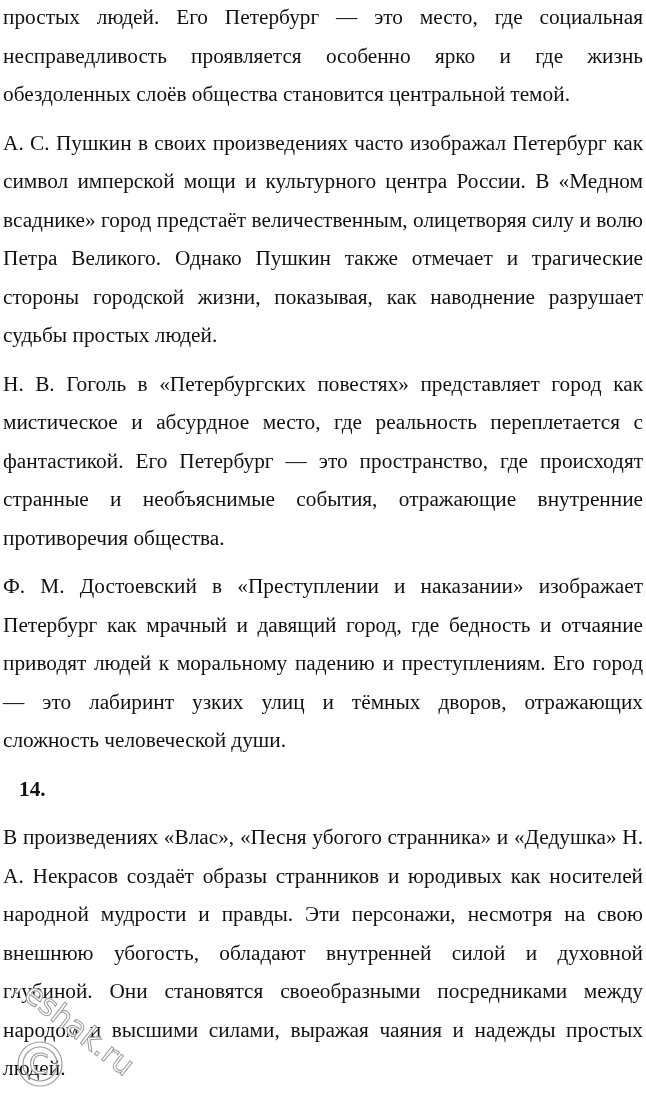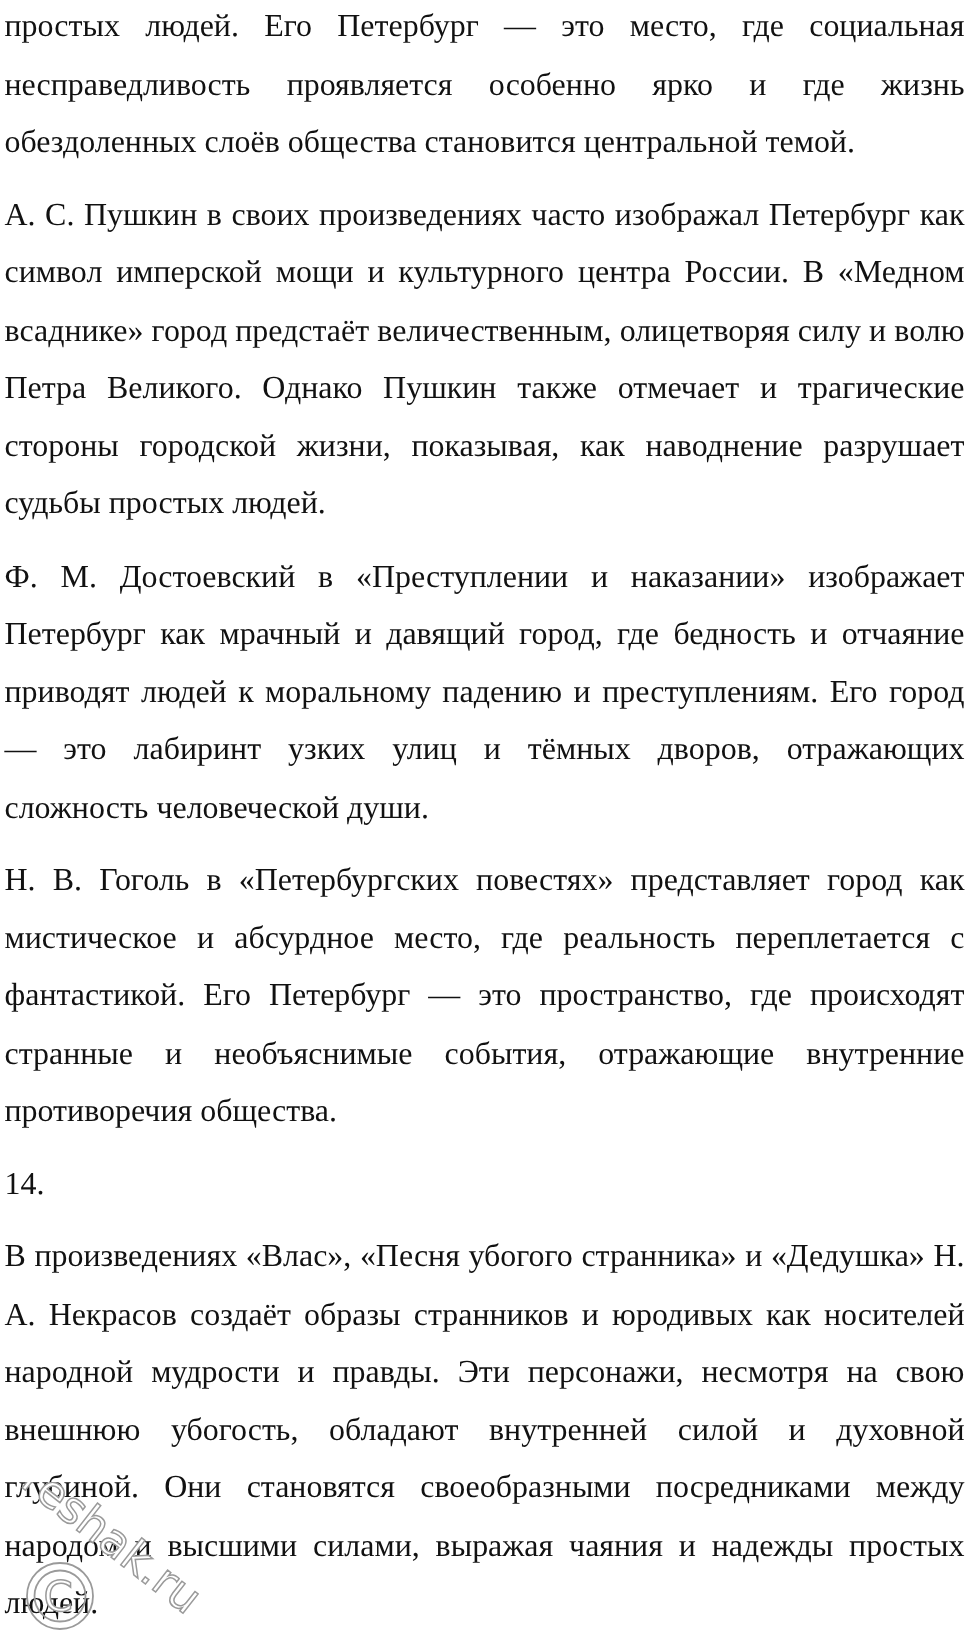--- a/index.html
+++ b/index.html
@@ -23,40 +23,40 @@
       line-height: 38.5px;
       color: #111111;
     }
     .para {
       margin: 0 0 10px 0;
       text-align: justify;
       text-align-last: left;
       hyphens: none;
     }
     .heading {
-      margin: 0 0 10px 0;
-      font-weight: normal;
+      margin: 0 0 10px 16px;
+      font-weight: bold;
     }
     .watermark {
       position: absolute;
       left: 2px;
       top: 988px;
       width: 150px;
       height: 113px;
       pointer-events: none;
     }
   </style>
 </head>
 <body>
 
 <div class="page">
   <p class="para">простых людей. Его Петербург — это место, где социальная несправедливость проявляется особенно ярко и где жизнь обездоленных слоёв общества становится центральной темой.</p>
   <p class="para">А. С. Пушкин в своих произведениях часто изображал Петербург как символ имперской мощи и культурного центра России. В «Медном всаднике» город предстаёт величественным, олицетворяя силу и волю Петра Великого. Однако Пушкин также отмечает и трагические стороны городской жизни, показывая, как наводнение разрушает судьбы простых людей.</p>
+  <p class="para">Н. В. Гоголь в «Петербургских повестях» представляет город как мистическое и абсурдное место, где реальность переплетается с фантастикой. Его Петербург — это пространство, где происходят странные и необъяснимые события, отражающие внутренние противоречия общества.</p>
   <p class="para">Ф. М. Достоевский в «Преступлении и наказании» изображает Петербург как мрачный и давящий город, где бедность и отчаяние приводят людей к моральному падению и преступлениям. Его город — это лабиринт узких улиц и тёмных дворов, отражающих сложность человеческой души.</p>
-  <p class="para">Н. В. Гоголь в «Петербургских повестях» представляет город как мистическое и абсурдное место, где реальность переплетается с фантастикой. Его Петербург — это пространство, где происходят странные и необъяснимые события, отражающие внутренние противоречия общества.</p>
   <p class="heading">14.</p>
   <p class="para">В произведениях «Влас», «Песня убогого странника» и «Дедушка» Н. А. Некрасов создаёт образы странников и юродивых как носителей народной мудрости и правды. Эти персонажи, несмотря на свою внешнюю убогость, обладают внутренней силой и духовной глубиной. Они становятся своеобразными посредниками между народом и высшими силами, выражая чаяния и надежды простых людей.</p>
   <p class="para">В стихотворении «Влас» главный герой, будучи странником, олицетворяет смирение и терпение, принимая свою судьбу как данность и находя утешение в вере. «Песня убогого странника»</p>
 </div>
 
 <div class="watermark">
   <svg width="150" height="113" viewBox="0 0 150 113">
     <g fill="none" stroke="#9a9a9a" stroke-width="1.2">
       <text x="6" y="24" font-family="DejaVu Sans, sans-serif" font-size="30" fill="#ffffff" stroke="#9a9a9a" stroke-width="1" transform="rotate(38 40 20)">reshak.ru</text>
       <circle cx="38" cy="76" r="22"></circle>

